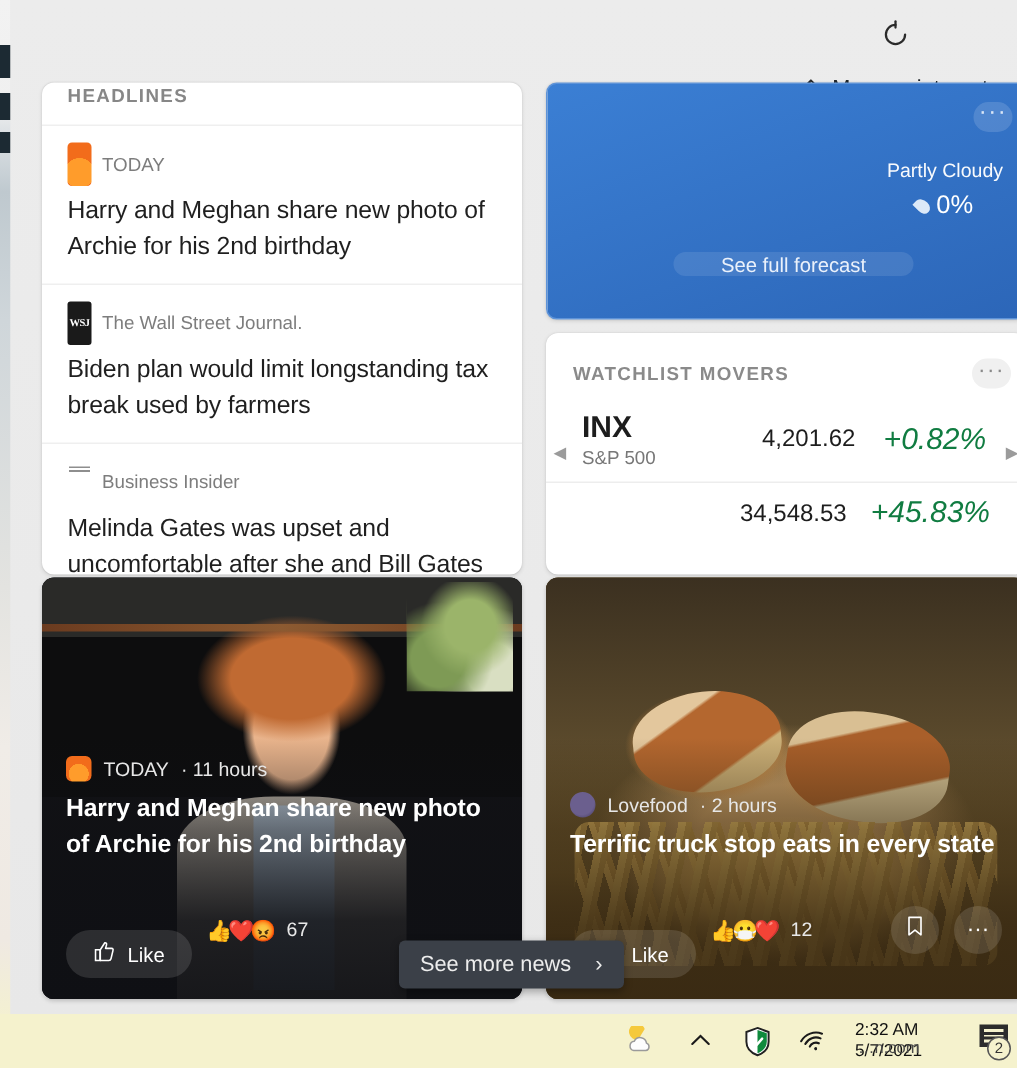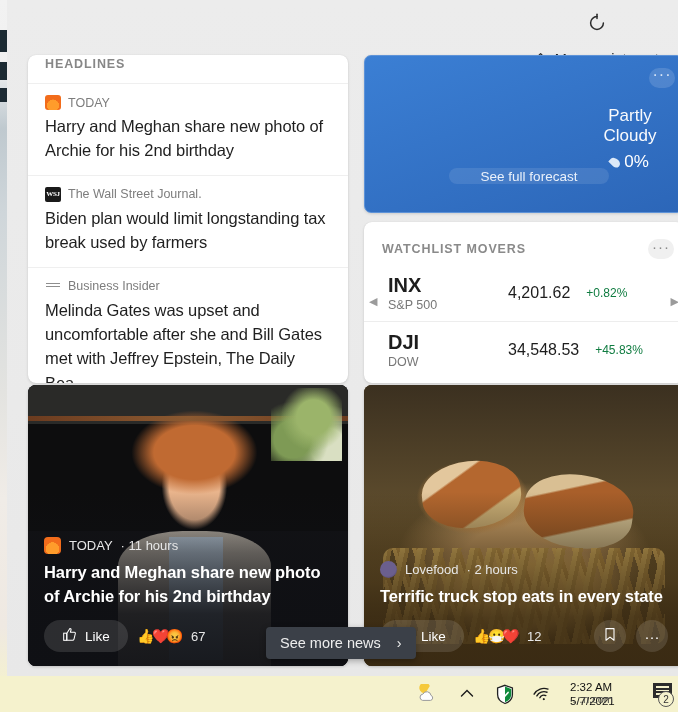--- a/index.html
+++ b/index.html
@@ -73,21 +73,21 @@
     font-weight: 600; padding: 2px 0 12px 17px;
   }
   .hl-item { padding: 0 14px 0 17px; border-top: 1px solid #efefef; }
   .hl-item:first-of-type { border-top: none; }
   .hl-src {
     display:flex; align-items:center; gap:7px;
     padding: 11px 0 4px 0;
     font-size: 12.5px; color:#7d7d7d;
   }
   .src-badge {
-    width: 16px; height: 15px; border-radius: 2px;
+    width: 16px; height: 29px; border-radius: 2px;
     display:inline-flex; align-items:center; justify-content:center;
     font-size: 7px; font-weight:700; color:#fff; letter-spacing:-.3px;
     flex: 0 0 auto;
   }
   .src-today {
     background: radial-gradient(circle at 50% 70%, #ff9c2b 0 45%, #f26c1b 46% 100%);
     border-radius: 3px;
   }
   .src-wsj { background:#1a1a1a; font-family:"Liberation Serif", serif; }
   .src-bi  { background:#fff; color:#333; border:0; position:relative; }
@@ -146,21 +146,21 @@
     line-height: 1; margin-left: 2px;
   }
   .wx-deg { font-size: 30px; vertical-align: top; line-height:1; position:relative; top:2px;}
   .wx-units {
     display:flex; flex-direction:column; justify-content:center;
     margin-left: 7px; color:#fff; font-size: 17px; line-height: 1.25; font-weight:400;
   }
   .wx-right {
     position:absolute; right: 10px; top: 50px; width: 86px; text-align:center; color:#fff;
   }
-  .wx-cond { font-size: 17px; opacity:.97; }
+  .wx-cond { font-size: 13px; opacity:.97; }
   .wx-precip {
     margin-top: 6px; font-size: 17px; display:flex; align-items:center; justify-content:center; gap:5px;
   }
   .drop {
     width:8px; height:11px; background:#dce9f8;
     border-radius: 0 60% 50% 50%; transform: rotate(-45deg); display:inline-block;
   }
   .wx-btn {
     position:absolute; left: 84px; top: 112px; width: 160px; height: 16px;
     border-radius: 15px; background: rgba(255,255,255,.10);
@@ -181,21 +181,21 @@
     display:flex; align-items:center; justify-content:center; line-height:3px; padding-bottom:6px;
   }
   .wl-row {
     display:flex; align-items:center; padding: 9px 24px 9px 24px;
   }
   .wl-row + .wl-row { border-top: 1px solid #ededed; }
   .wl-sym { flex: 0 0 120px; }
   .wl-ticker { font-size: 20px; font-weight: 700; color:#1d1d1d; }
   .wl-name { font-size: 12.5px; color:#777; margin-top:1px; }
   .wl-price { flex:1; text-align:right; font-size: 16px; color:#1d1d1d; padding-right: 16px;}
-  .wl-chg { flex: 0 0 74px; text-align:left; font-size: 12px; }
+  .wl-chg { flex: 0 0 74px; text-align:center; font-size: 20px; font-style: italic; }
   .wl-arrow {
     position:absolute; top: 73px; color:#9b9b9b; font-size: 11px;
   }
   .wl-arrow.left { left: 5px; }
   .wl-arrow.right { right: 5px; }
 
   
   .newscard {
     position:absolute; border-radius: 8px; overflow:hidden;
     box-shadow: 0 1px 3px rgba(0,0,0,.18);
@@ -285,21 +285,21 @@
     background: radial-gradient(circle at 45% 40%, #6b5f8e 0 60%, #3e3356 100%);
   }
   .news-title {
     color:#fff; font-size: 16.5px; font-weight: 700; line-height: 1.42;
     letter-spacing: -.1px; margin-bottom: 12px;
   }
   .news-actions { display:flex; align-items:center; gap: 10px; }
   .like-pill {
     display:flex; align-items:center; gap:8px;
     height: 32px; padding: 0 18px; border-radius: 16px;
-    background: rgba(255,255,255,.12); color:#fff; font-size: 13.5px;
+    background: rgba(255,255,255,.12); color:#fff; font-size: 13.5px; margin-top: 33px;
   }
   .reacts { display:flex; align-items:center; gap:4px; font-size: 13px; color:#e8e8e8; }
   .reacts .emo { font-size: 14px; letter-spacing: -3px; }
   .round-btn {
     width: 32px; height: 32px; border-radius: 50%;
     background: rgba(255,255,255,.12); color:#fff;
     display:flex; align-items:center; justify-content:center; font-size: 15px;
   }
   .spacer { flex: 1; }
 
@@ -436,24 +436,20 @@
         <div class="wl-row">
           <div class="wl-sym">
             <div class="wl-ticker">INX</div>
             <div class="wl-name">S&amp;P 500</div>
           </div>
           <div class="wl-price">4,201.62</div>
           <div class="wl-chg" style="color:#107c41">+0.82%</div>
         </div>
 
         <div class="wl-row">
-          <div class="wl-sym">
-            <div class="wl-ticker">DJI</div>
-            <div class="wl-name">DOW</div>
-          </div>
           <div class="wl-price">34,548.53</div>
           <div class="wl-chg" style="color:#107c41">+45.83%</div>
         </div>
       </div>
     </div>
 
     <div class="newscard" id="card-news-left">
       <div class="news-photo photo-harry">
         <div class="ph-frame"></div>
         <div class="ph-leaf"></div>

